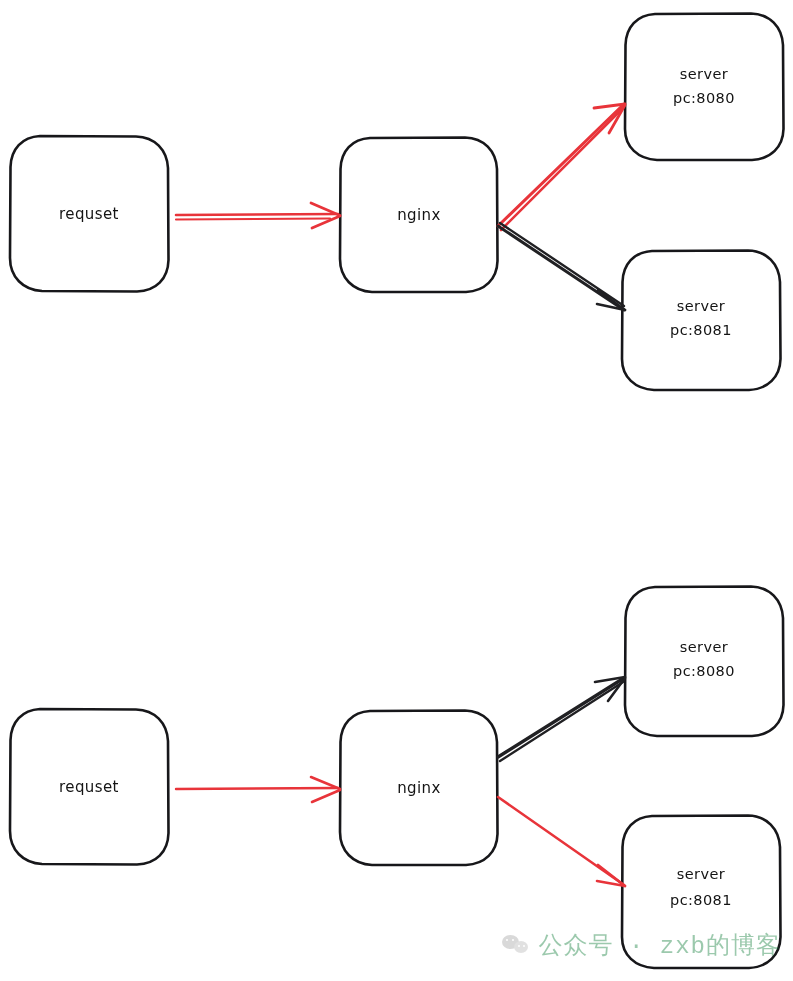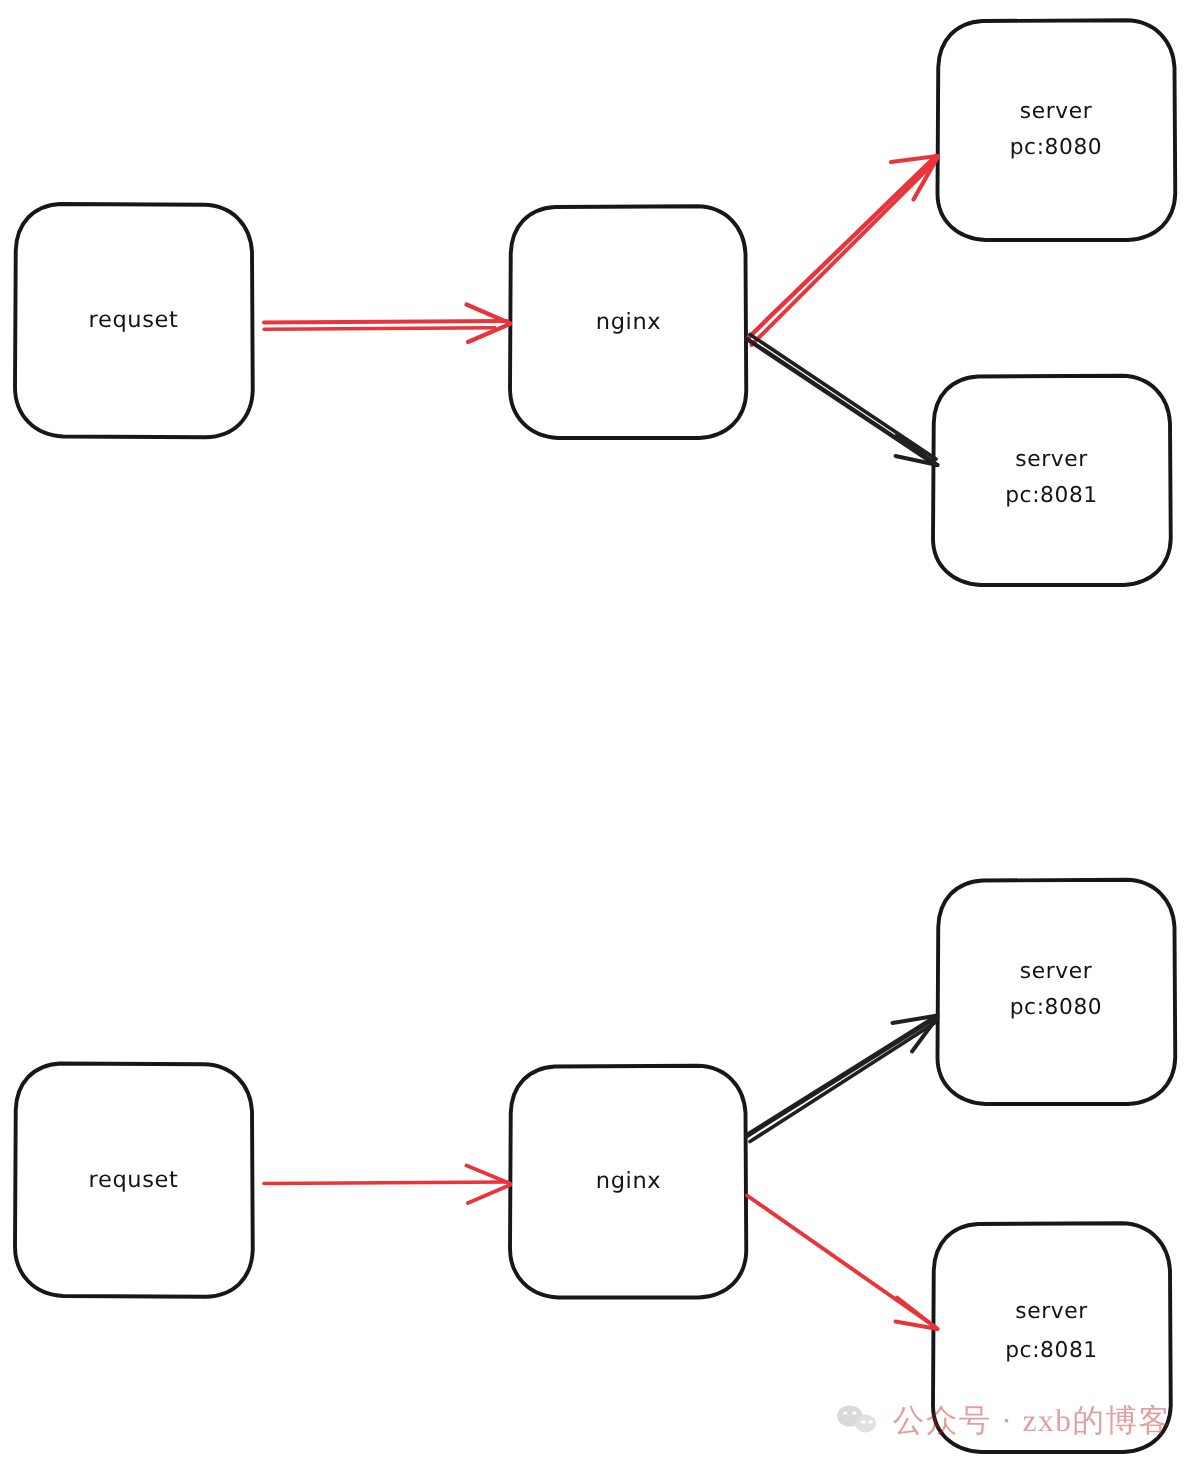--- a/index.html
+++ b/index.html
@@ -69,23 +69,23 @@
     right: 12px;
     bottom: 20px;
     display: flex;
     align-items: center;
     gap: 9px;
     opacity: 0.42;
     pointer-events: none;
     user-select: none;
   }
   #watermark .wm-text {
-    font-family: Liberation Serif, serif;
-    font-size: 21px;
-    color: #b91c1c;
+    font-family: Liberation Mono, monospace;
+    font-size: 24px;
+    color: #15803d;
     white-space: nowrap;
     letter-spacing: 1px;
   }
   #watermark .wm-icon {
     width: 28px;
     height: 22px;
     position: relative;
     flex: 0 0 auto;
   }
   #watermark .wm-icon .b1,

